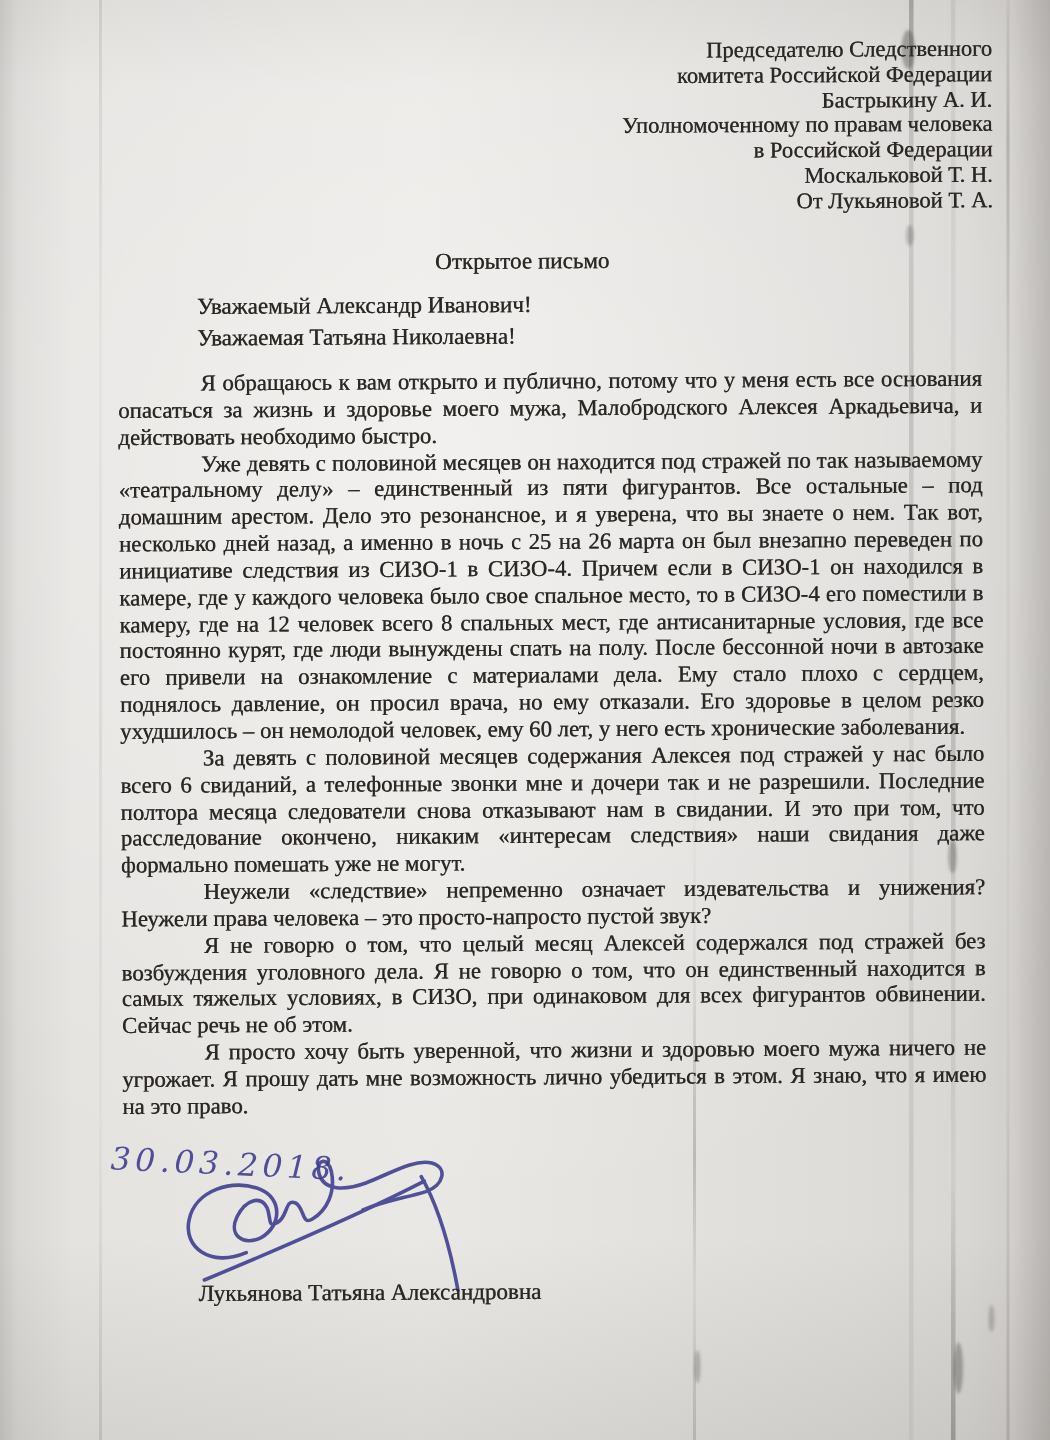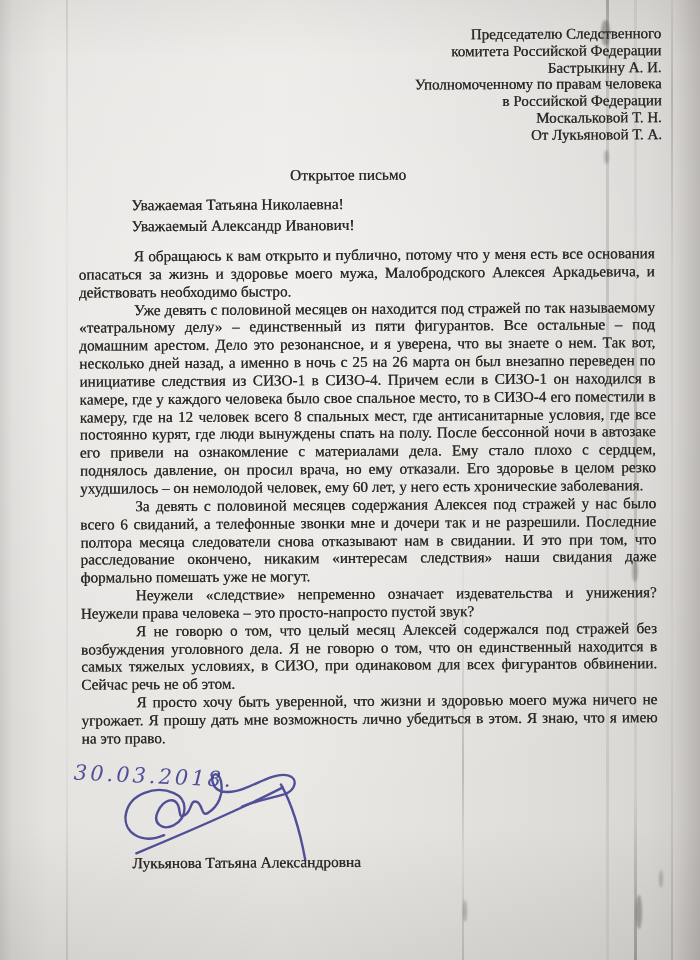--- a/index.html
+++ b/index.html
@@ -99,22 +99,22 @@
       <div>Бастрыкину А. И.</div>
       <div>Уполномоченному по правам человека</div>
       <div>в Российской Федерации</div>
       <div>Москальковой Т. Н.</div>
       <div>От Лукьяновой Т. А.</div>
     </div>
 
     <div class="title typed">Открытое письмо</div>
 
     <div class="salutation typed">
+      <div>Уважаемый Александр Иванович!</div>
       <div>Уважаемая Татьяна Николаевна!</div>
-      <div>Уважаемый Александр Иванович!</div>
     </div>
 
     <div class="body typed">
       <p>Я обращаюсь к вам открыто и публично, потому что у меня есть все основания опасаться за жизнь и здоровье моего мужа, Малобродского Алексея Аркадьевича, и действовать необходимо быстро.</p>
       <p>Уже девять с половиной месяцев он находится под стражей по так называемому «театральному делу» – единственный из пяти фигурантов. Все остальные – под домашним арестом. Дело это резонансное, и я уверена, что вы знаете о нем. Так вот, несколько дней назад, а именно в ночь с 25 на 26 марта он был внезапно переведен по инициативе следствия из СИЗО-1 в СИЗО-4. Причем если в СИЗО-1 он находился в камере, где у каждого человека было свое спальное место, то в СИЗО-4 его поместили в камеру, где на 12 человек всего 8 спальных мест, где антисанитарные условия, где все постоянно курят, где люди вынуждены спать на полу. После бессонной ночи в автозаке его привели на ознакомление с материалами дела. Ему стало плохо с сердцем, поднялось давление, он просил врача, но ему отказали. Его здоровье в целом резко ухудшилось – он немолодой человек, ему 60 лет, у него есть хронические заболевания.</p>
       <p>За девять с половиной месяцев содержания Алексея под стражей у нас было всего 6 свиданий, а телефонные звонки мне и дочери так и не разрешили. Последние полтора месяца следователи снова отказывают нам в свидании. И это при том, что расследование окончено, никаким «интересам следствия» наши свидания даже формально помешать уже не могут.</p>
       <p>Неужели «следствие» непременно означает издевательства и унижения? Неужели права человека – это просто-напросто пустой звук?</p>
       <p>Я не говорю о том, что целый месяц Алексей содержался под стражей без возбуждения уголовного дела. Я не говорю о том, что он единственный находится в самых тяжелых условиях, в СИЗО, при одинаковом для всех фигурантов обвинении. Сейчас речь не об этом.</p>
       <p>Я просто хочу быть уверенной, что жизни и здоровью моего мужа ничего не угрожает. Я прошу дать мне возможность лично убедиться в этом. Я знаю, что я имею на это право.</p>
     </div>

